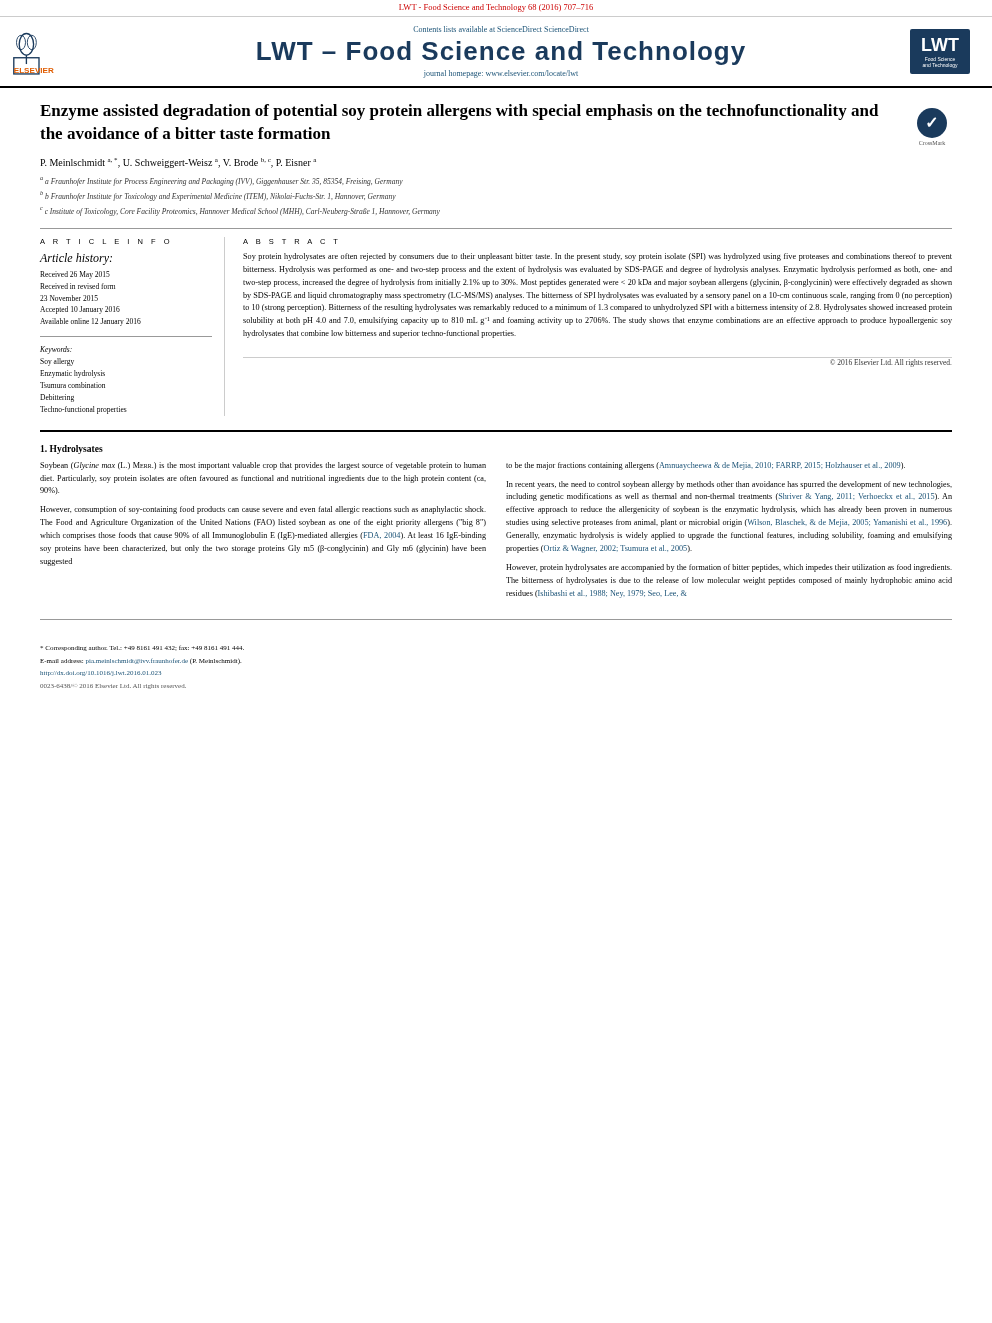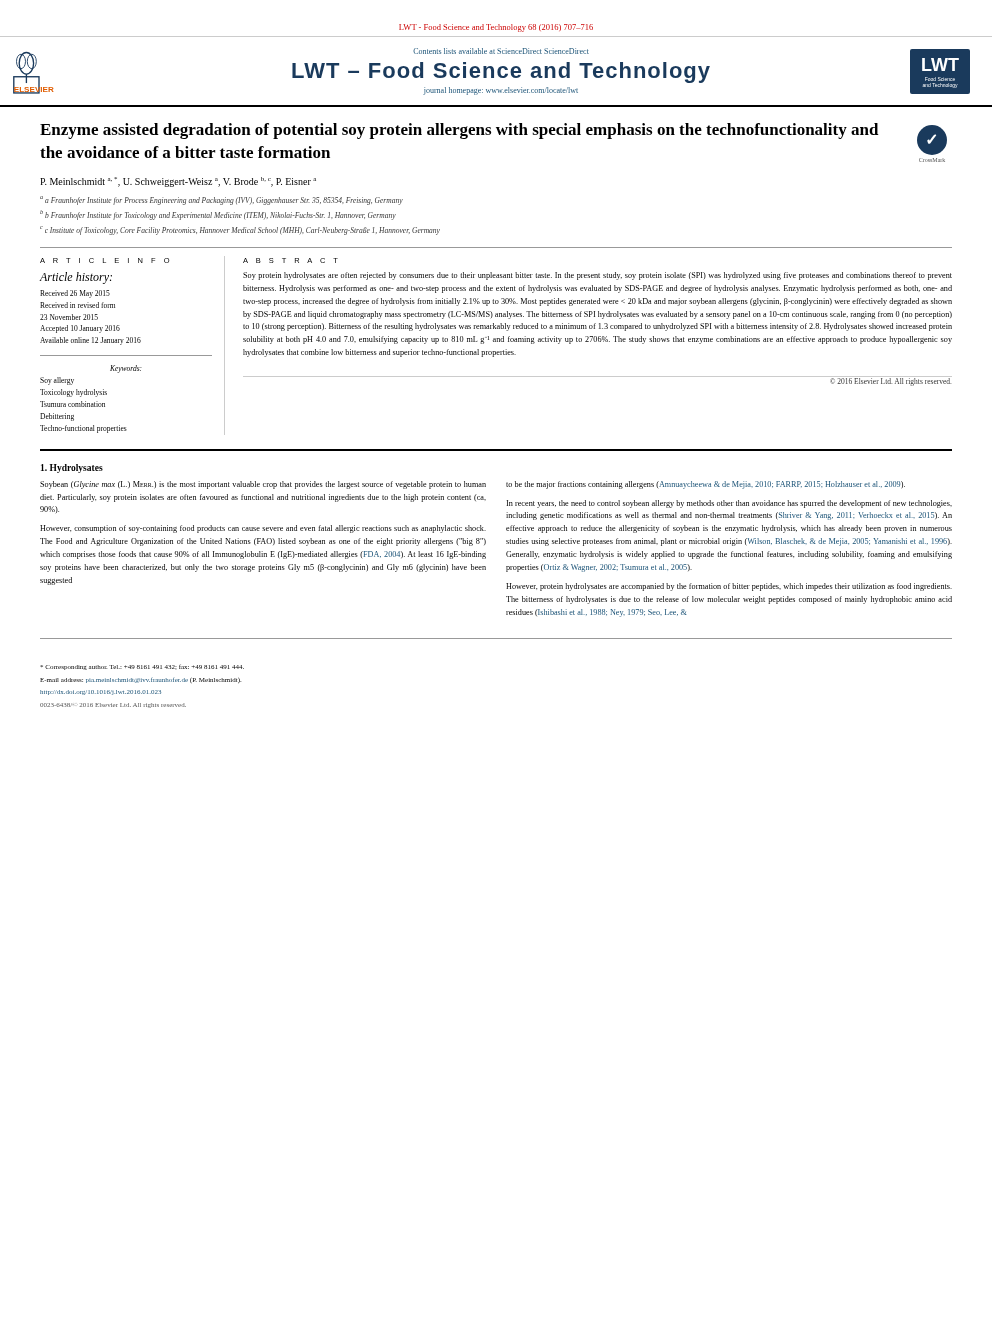--- a/index.html
+++ b/index.html
@@ -9,21 +9,21 @@
       font-size: 9.5px;
       color: #000;
       width: 992px;
       min-height: 1323px;
     }
 
     .journal-header-top {
       text-align: center;
       font-size: 8.5px;
       color: #c00;
-      padding: 22px 0 4px;
+      padding: 2px 0 4px;
       border-bottom: 1px solid #ccc;
     }
 
     .journal-header-main {
       display: flex;
       align-items: center;
       border-bottom: 2px solid #000;
       padding: 8px 12px;
       gap: 10px;
     }
@@ -37,21 +37,21 @@
     }
     .journal-sciencedirect-line {
       font-size: 8px;
       color: #555;
       margin-bottom: 2px;
     }
     .journal-sciencedirect-line span {
       color: #1a5276;
     }
     .journal-main-title {
-      font-size: 22px;
+      font-size: 26px;
       font-weight: bold;
       color: #1a3a5c;
       font-family: Arial, sans-serif;
       letter-spacing: 1px;
       margin-bottom: 2px;
     }
     .journal-homepage-line {
       font-size: 8px;
       color: #555;
     }
@@ -85,21 +85,21 @@
       text-align: center;
       line-height: 1.2;
     }
 
     .article-body {
       padding: 12px 40px 16px;
     }
 
     .article-title-section {
       display: flex;
-      align-items: center;
+      align-items: flex-end;
       margin-bottom: 10px;
       gap: 12px;
     }
     .article-title {
       flex: 1;
       font-size: 17px;
       font-weight: bold;
       line-height: 1.35;
       color: #000;
     }
@@ -190,21 +190,20 @@
       font-size: 7.5px;
       line-height: 1.55;
       color: #000;
       margin-bottom: 8px;
     }
 
     .keywords-heading {
       font-size: 7.5px;
       font-style: italic;
       margin-bottom: 2px;
-      text-align: center;
     }
     .keywords-list {
       font-size: 7.5px;
       line-height: 1.6;
       color: #000;
     }
 
     .abstract-text {
       font-size: 8.2px;
       line-height: 1.55;
@@ -357,21 +356,21 @@
         <div>
           Received in revised form<br>23 November 2015
         </div>
         <div>Accepted 10 January 2016</div>
         <div>Available online 12 January 2016</div>
       </div>
       <hr class="divider">
       <div class="keywords-heading">Keywords:</div>
       <div class="keywords-list">
         <div>Soy allergy</div>
-        <div>Toxicology hydrolysis</div>
+        <div>Enzymatic hydrolysis</div>
         <div>Tsumura combination</div>
         <div>Debittering</div>
         <div>Techno-functional properties</div>
       </div>
     </div>
 
     <div class="abstract-col">
       <div class="section-heading">A B S T R A C T</div>
       <div class="abstract-text">
         <p>Soy protein hydrolysates are often rejected by consumers due to their unpleasant bitter taste. In the present study, soy protein isolate (SPI) was hydrolyzed using five proteases and combinations thereof to prevent bitterness. Hydrolysis was performed as one- and two-step process and the extent of hydrolysis was evaluated by SDS-PAGE and degree of hydrolysis analyses. Enzymatic hydrolysis performed as both, one- and two-step process, increased the degree of hydrolysis from initially 2.1% up to 30%. Most peptides generated were &lt; 20 kDa and major soybean allergens (glycinin, β-conglycinin) were effectively degraded as shown by SDS-PAGE and liquid chromatography mass spectrometry (LC-MS/MS) analyses. The bitterness of SPI hydrolysates was evaluated by a sensory panel on a 10-cm continuous scale, ranging from 0 (no perception) to 10 (strong perception). Bitterness of the resulting hydrolysates was remarkably reduced to a minimum of 1.3 compared to unhydrolyzed SPI with a bitterness intensity of 2.8. Hydrolysates showed increased protein solubility at both pH 4.0 and 7.0, emulsifying capacity up to 810 mL g⁻¹ and foaming activity up to 2706%. The study shows that enzyme combinations are an effective approach to produce hypoallergenic soy hydrolysates that combine low bitterness and superior techno-functional properties.</p>

